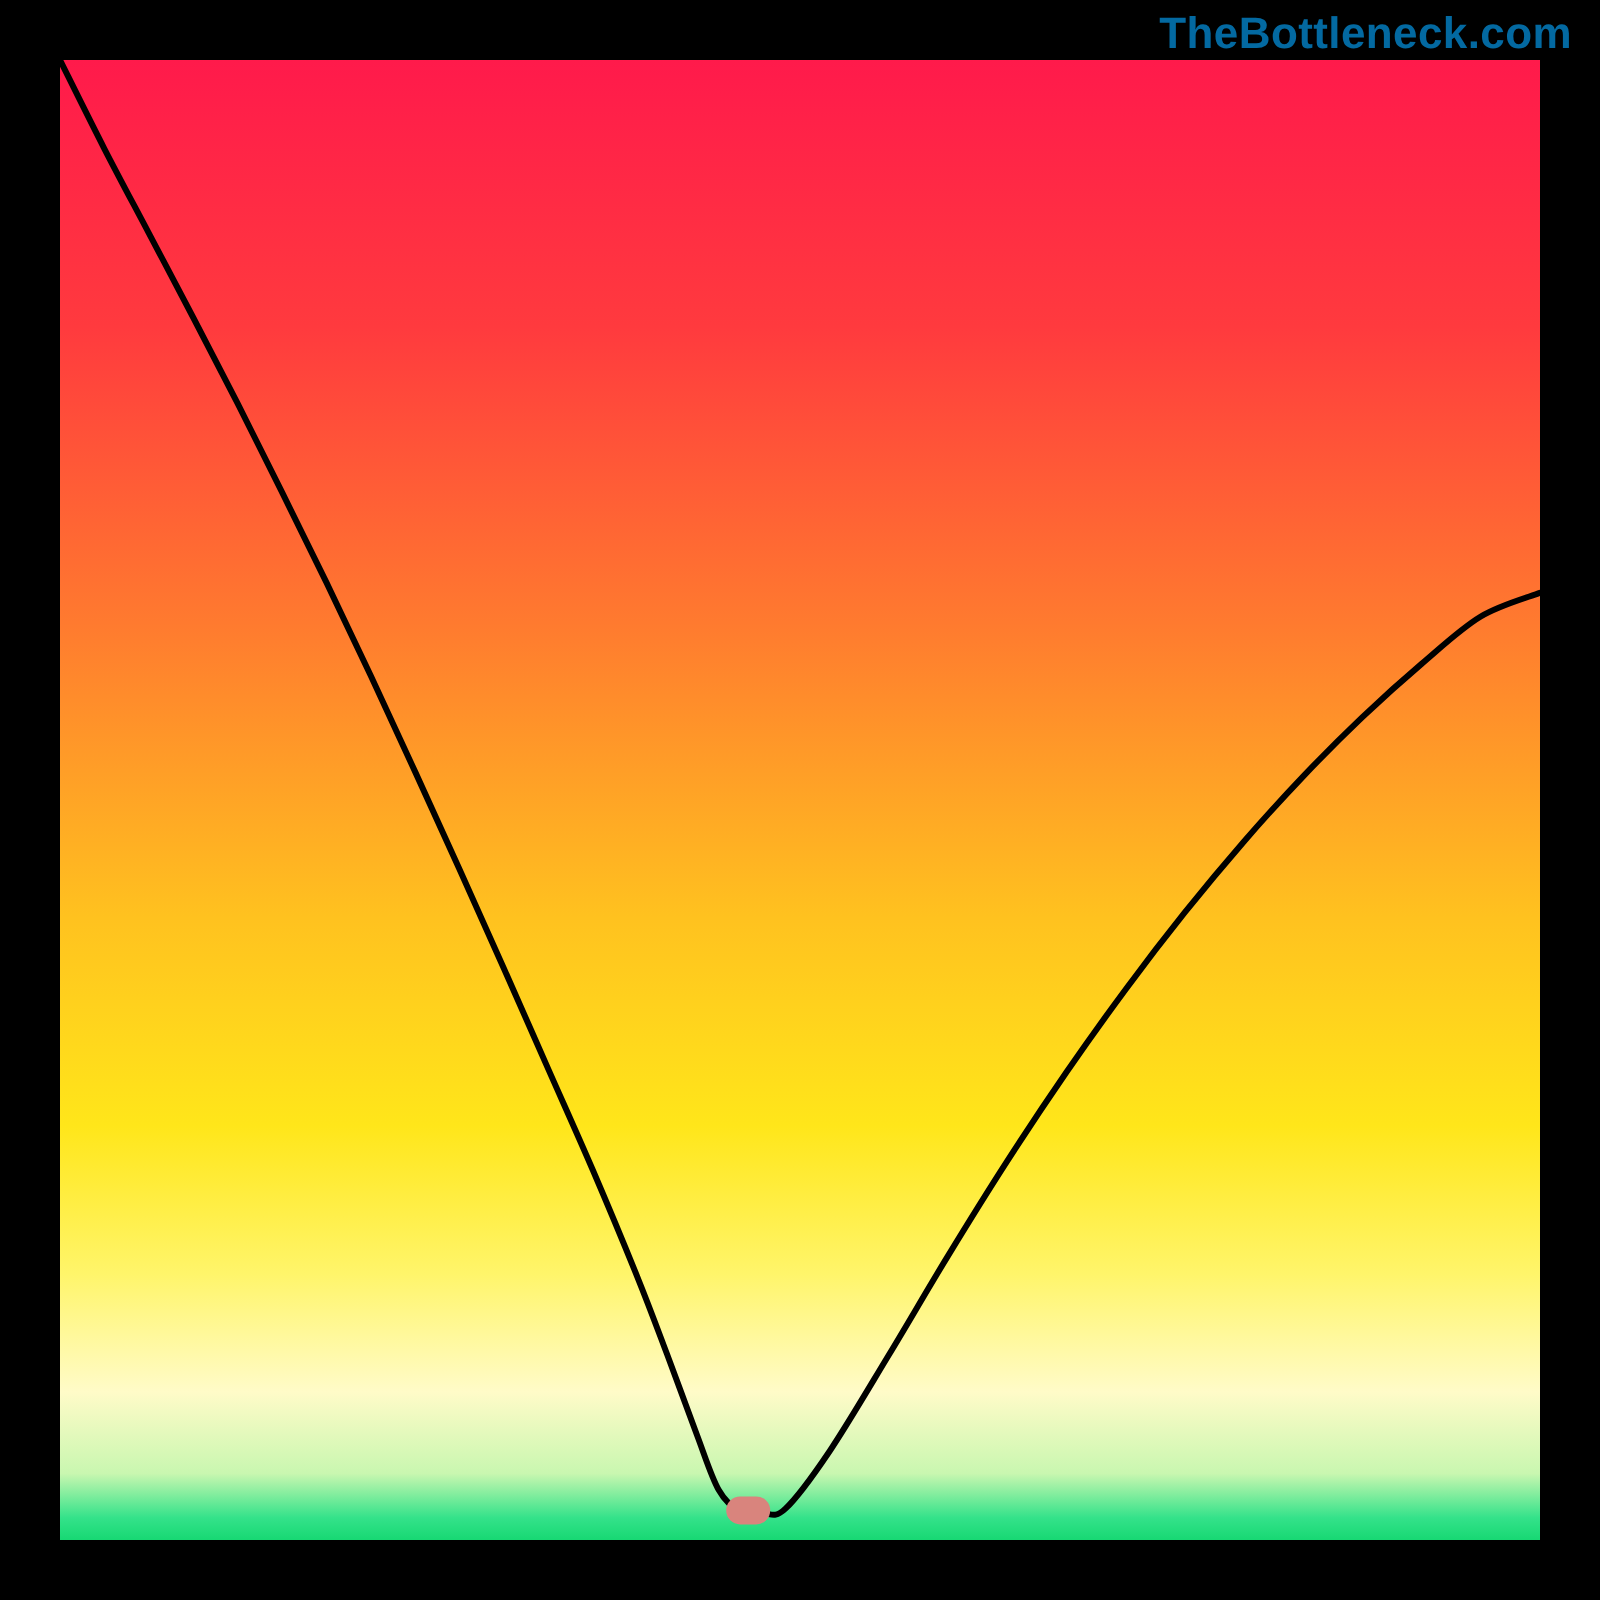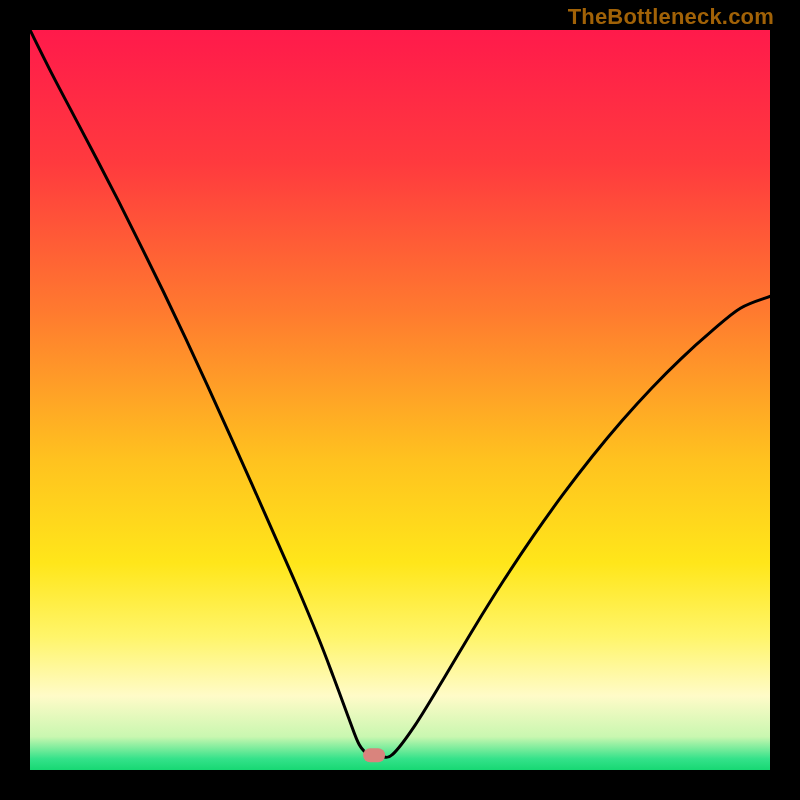--- a/index.html
+++ b/index.html
@@ -23,22 +23,22 @@
     position: absolute;
     left: 30px;
     top: 30px;
     width: 740px;
     height: 740px;
     overflow: hidden;
   }
   .watermark {
     position: absolute;
     top: 4px;
-    right: 26px;
-    color: #a16207;
+    right: 14px;
+    color: #0369a1;
     font-size: 22px;
     font-weight: 600;
     letter-spacing: 0.2px;
     user-select: none;
   }
   svg { display: block; }
 </style>
 </head>
 <body>
 

